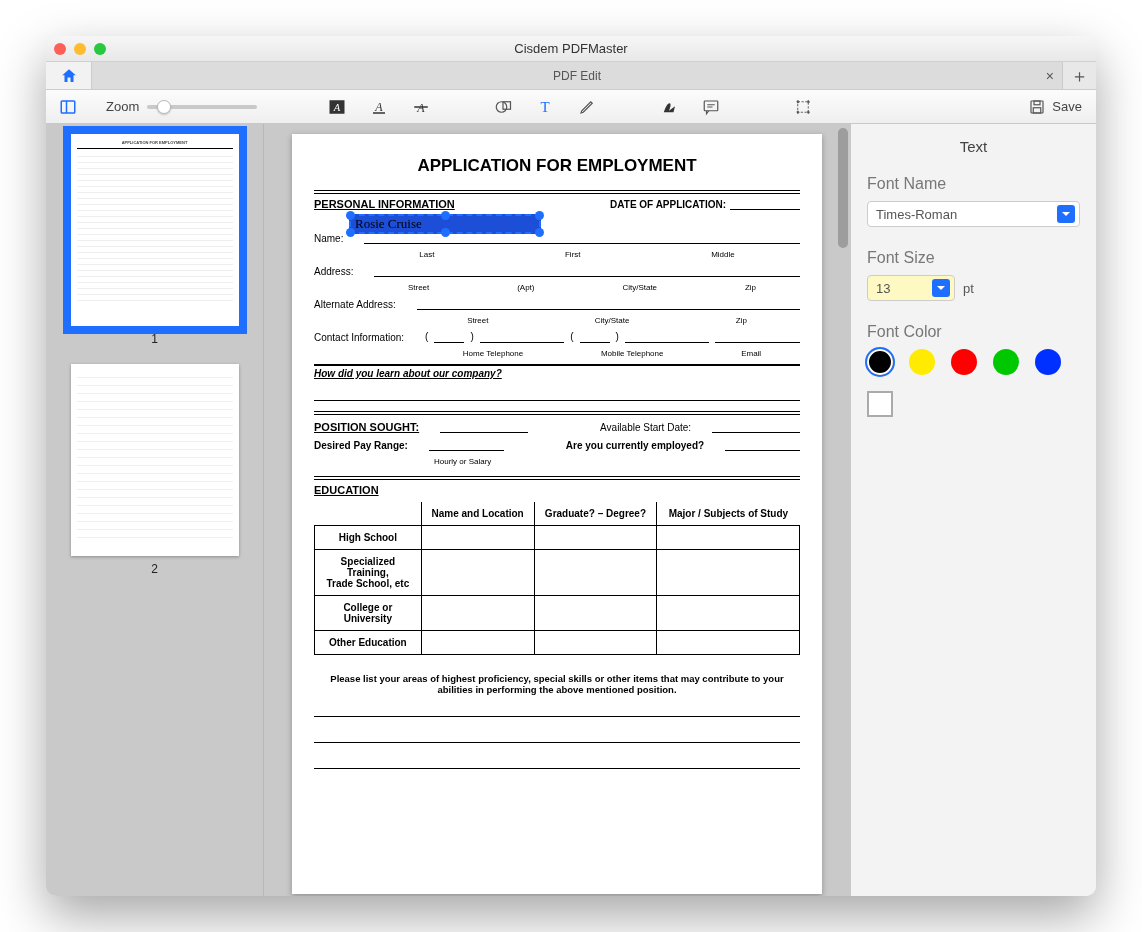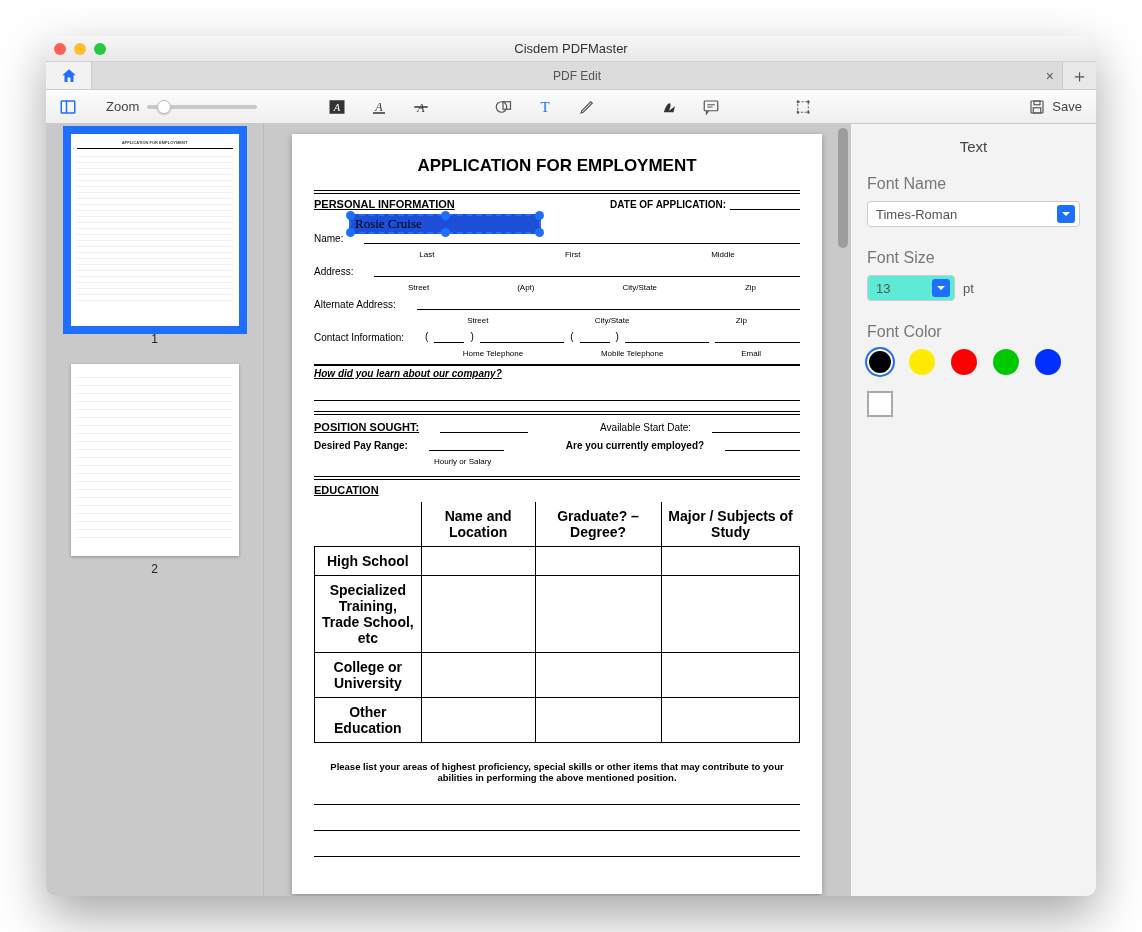--- a/index.html
+++ b/index.html
@@ -96,21 +96,21 @@
 }
 .page h1{text-align:center;font-size:17px;font-weight:bold;margin:4px 0 14px;}
 .secline{border-top:2px solid #000; margin:6px 0 2px;}
 .fat-rule{border-top:4px double #000;margin:4px 0;}
 .section-title{font-size:11px;font-weight:bold;text-decoration:underline;}
 .row{display:flex;align-items:flex-end;gap:21px;margin:6px 0;}
 .lbl{font-size:10px;white-space:nowrap;}
 .fill{flex:1;border-bottom:1px solid #000;height:12px;}
 .sub{display:flex;font-size:8px;justify-content:space-around;}
 .edu-table{width:100%;border-collapse:collapse;margin-top:6px;}
-.edu-table th,.edu-table td{border:1px solid #000;font-size:14px;padding:6px 4px;text-align:center;}
+.edu-table th,.edu-table td{border:1px solid #000;font-size:10px;padding:6px 4px;text-align:center;}
 .edu-table th{font-weight:bold;}
 .italic{font-style:italic;font-weight:bold;text-decoration:underline;font-size:10px;}
 .text-sel{
   position:absolute; border:2px dashed #1e6fff; background:#1d4ed8;
   font-family:"Times New Roman",serif; font-size:13px; padding:0 4px;
 }
 .handle{position:absolute;width:9px;height:9px;background:#1e6fff;border-radius:50%;}
 .right-panel{
   width:246px; background:#f3f3f3; border-left:1px solid #c8c8c8;
   padding:14px 16px; font-size:13px; color:#555;
@@ -120,21 +120,21 @@
 .grp-label{font-size:16px;color:#777;margin-bottom:8px;}
 .select{
   width:100%; height:26px; background:#fff; border:1px solid #ccc;
   border-radius:4px; display:flex; align-items:center; justify-content:space-between;
   padding:0 4px 0 8px; font-size:13px;
 }
 .select .chev{width:18px;height:18px;background:#1e6fff;border-radius:3px;display:flex;align-items:center;justify-content:center;}
 .select .chev svg{width:10px;height:10px;fill:#fff;}
 .size-row{display:flex;align-items:center;gap:8px;}
 .size-row .select{width:88px;}
-.size-row .select.sel-val{background:#5eead4;}
+.size-row .select.sel-val{background:#fef9c3;}
 .colors{display:flex;gap:16px;align-items:center;flex-wrap:wrap;}
 .swatch{width:26px;height:26px;border-radius:50%;cursor:pointer;}
 .swatch.ring{box-shadow:0 0 0 2px #1e6fff, inset 0 0 0 2px #fff;}
 .swatch-sq{width:26px;height:26px;border:2px solid #aaa;background:#fff;position:relative;}
 .swatch-none{width:26px;height:26px;border-radius:50%;border:2px solid #1e6fff;background:#fff;position:relative;}
 .swatch-none::after{content:"";position:absolute;left:3px;right:3px;top:50%;height:2px;background:#ff3b30;transform:rotate(-45deg);}
 </style>
 </head>
 <body>
 

